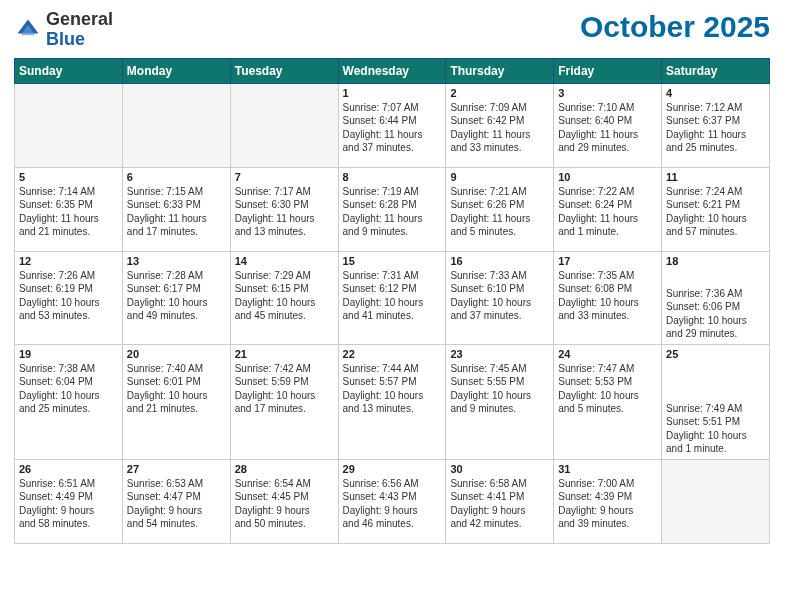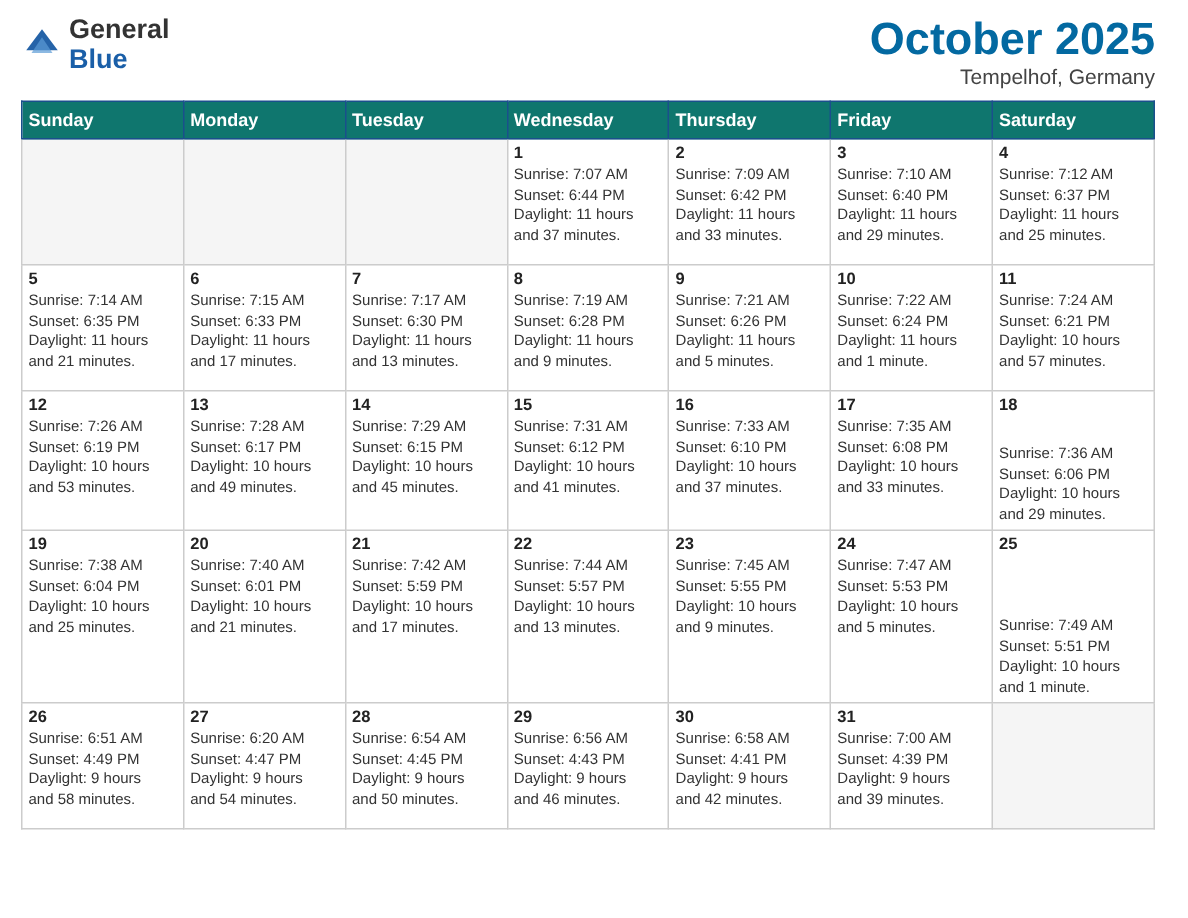--- a/index.html
+++ b/index.html
@@ -98,21 +98,20 @@
         <polygon points="16,4 28,20 4,20" fill="#2563a8"></polygon>
         <polygon points="16,10 24,22 8,22" fill="#5b9bd5" opacity="0.7"></polygon>
       </svg>
       <div class="logo-text">
         <span class="logo-general">General</span><br>
         <span class="logo-blue">Blue</span>
       </div>
     </div>
     <div class="title-block">
       <div class="month-title">October 2025</div>
-      <div class="location">Tempelhof, Germany</div>
     </div>
   </div>
 
   <table class="calendar">
     <thead>
       <tr>
       <th>Sunday</th>
           <th>Monday</th>
           <th>Tuesday</th>
           <th>Wednesday</th>
@@ -311,21 +310,21 @@
         <tr>
           <td>
             <div class="day-num">26</div>
             <div class="day-info" style="white-space: pre-line;">Sunrise: 6:51 AM
 Sunset: 4:49 PM
 Daylight: 9 hours
 and 58 minutes.</div>
           </td>
           <td>
             <div class="day-num">27</div>
-            <div class="day-info" style="white-space: pre-line;">Sunrise: 6:20 AM
+            <div class="day-info" style="white-space: pre-line;">Sunrise: 6:53 AM
 Sunset: 4:47 PM
 Daylight: 9 hours
 and 54 minutes.</div>
           </td>
           <td>
             <div class="day-num">28</div>
             <div class="day-info" style="white-space: pre-line;">Sunrise: 6:54 AM
 Sunset: 4:45 PM
 Daylight: 9 hours
 and 50 minutes.</div>

